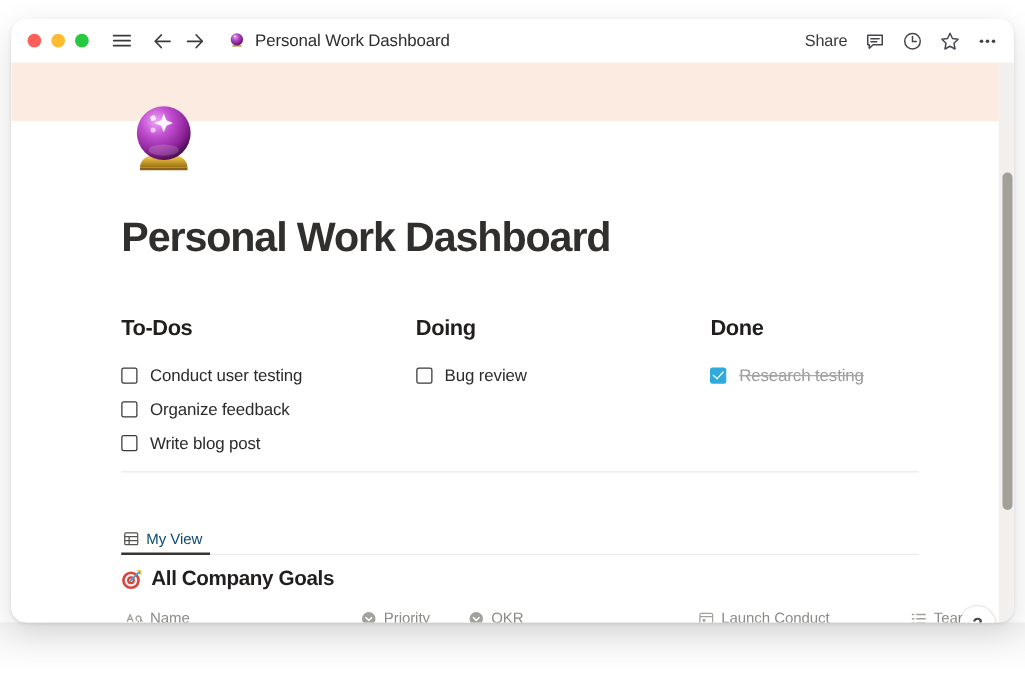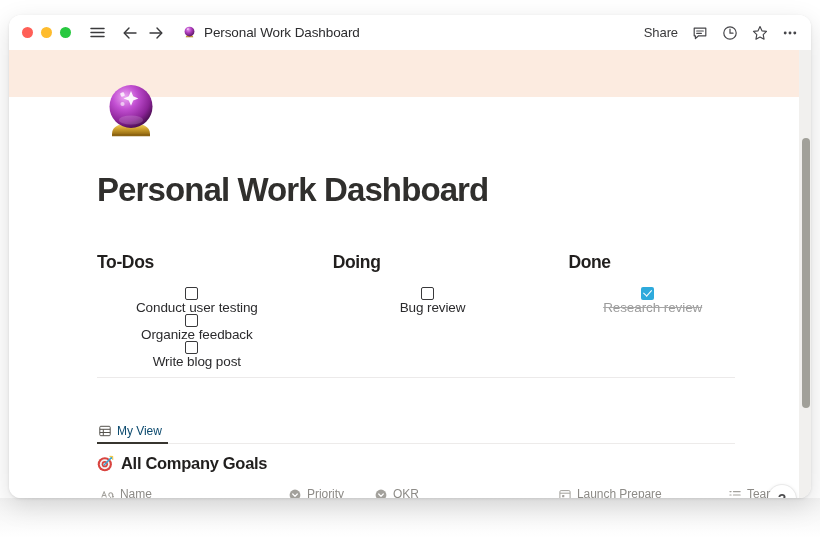--- a/index.html
+++ b/index.html
@@ -176,21 +176,20 @@
     color: #211f1e;
     letter-spacing: -.35px;
     margin-bottom: 14px;
   }
 
   .task {
     display: flex;
     align-items: center;
     height: 26px;
     margin-bottom: 1px;
-    flex-direction: column;
   }
   .cbox {
     width: 13px;
     height: 13px;
     box-sizing: border-box;
     border: 1.6px solid #39393b;
     border-radius: 2px;
     background: #fff;
     flex: none;
     margin-right: 10px;
@@ -497,21 +496,21 @@
           <div class="task">
             <span class="cbox"></span>
             <span class="task-label">Bug review</span>
           </div>
         </div>
 
         <div class="col col-done">
           <div class="col-head">Done</div>
           <div class="task done">
             <span class="cbox checked"></span>
-            <span class="task-label">Research review</span>
+            <span class="task-label">Research testing</span>
           </div>
         </div>
 
       </div>
 
       <div class="divider"></div>
 
       <div class="tabstrip">
         <span class="tab">
           <span class="tab-icon">
@@ -579,21 +578,21 @@
           </div>
 
           <div class="db-col c-launch">
             <span class="dbc-icon">
               <svg width="12" height="12" viewBox="0 0 12 12" fill="none" stroke="currentColor" stroke-width="1" stroke-linejoin="round">
                 <rect x="0.9" y="1.6" width="10.2" height="9.2" rx="1.2"></rect>
                 <line x1="0.9" y1="4.2" x2="11.1" y2="4.2"></line>
                 <rect x="3.1" y="6.1" width="2.2" height="2.2" rx=".3" fill="currentColor" stroke="none"></rect>
               </svg>
             </span>
-            <span>Launch Prepare</span>
+            <span>Launch Conduct</span>
           </div>
 
           <div class="db-col c-team">
             <span class="dbc-icon">
               <svg width="12" height="12" viewBox="0 0 12 12" fill="none" stroke="currentColor" stroke-width="1.05" stroke-linecap="round">
                 <line x1="4.4" y1="2.6" x2="11.2" y2="2.6"></line>
                 <line x1="4.4" y1="6" x2="11.2" y2="6"></line>
                 <line x1="4.4" y1="9.4" x2="11.2" y2="9.4"></line>
                 <line x1="0.9" y1="2.6" x2="2.1" y2="2.6"></line>
                 <line x1="0.9" y1="6" x2="2.1" y2="6"></line>

